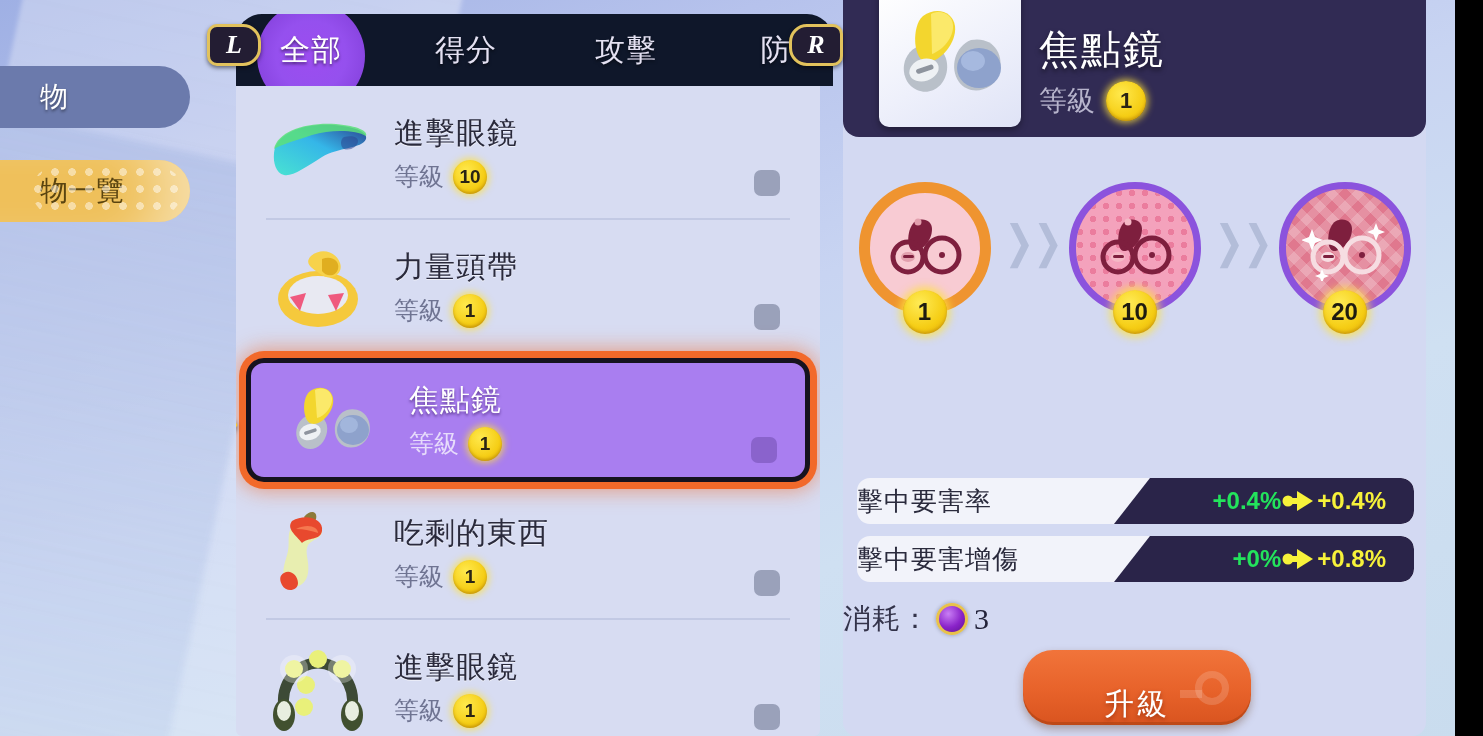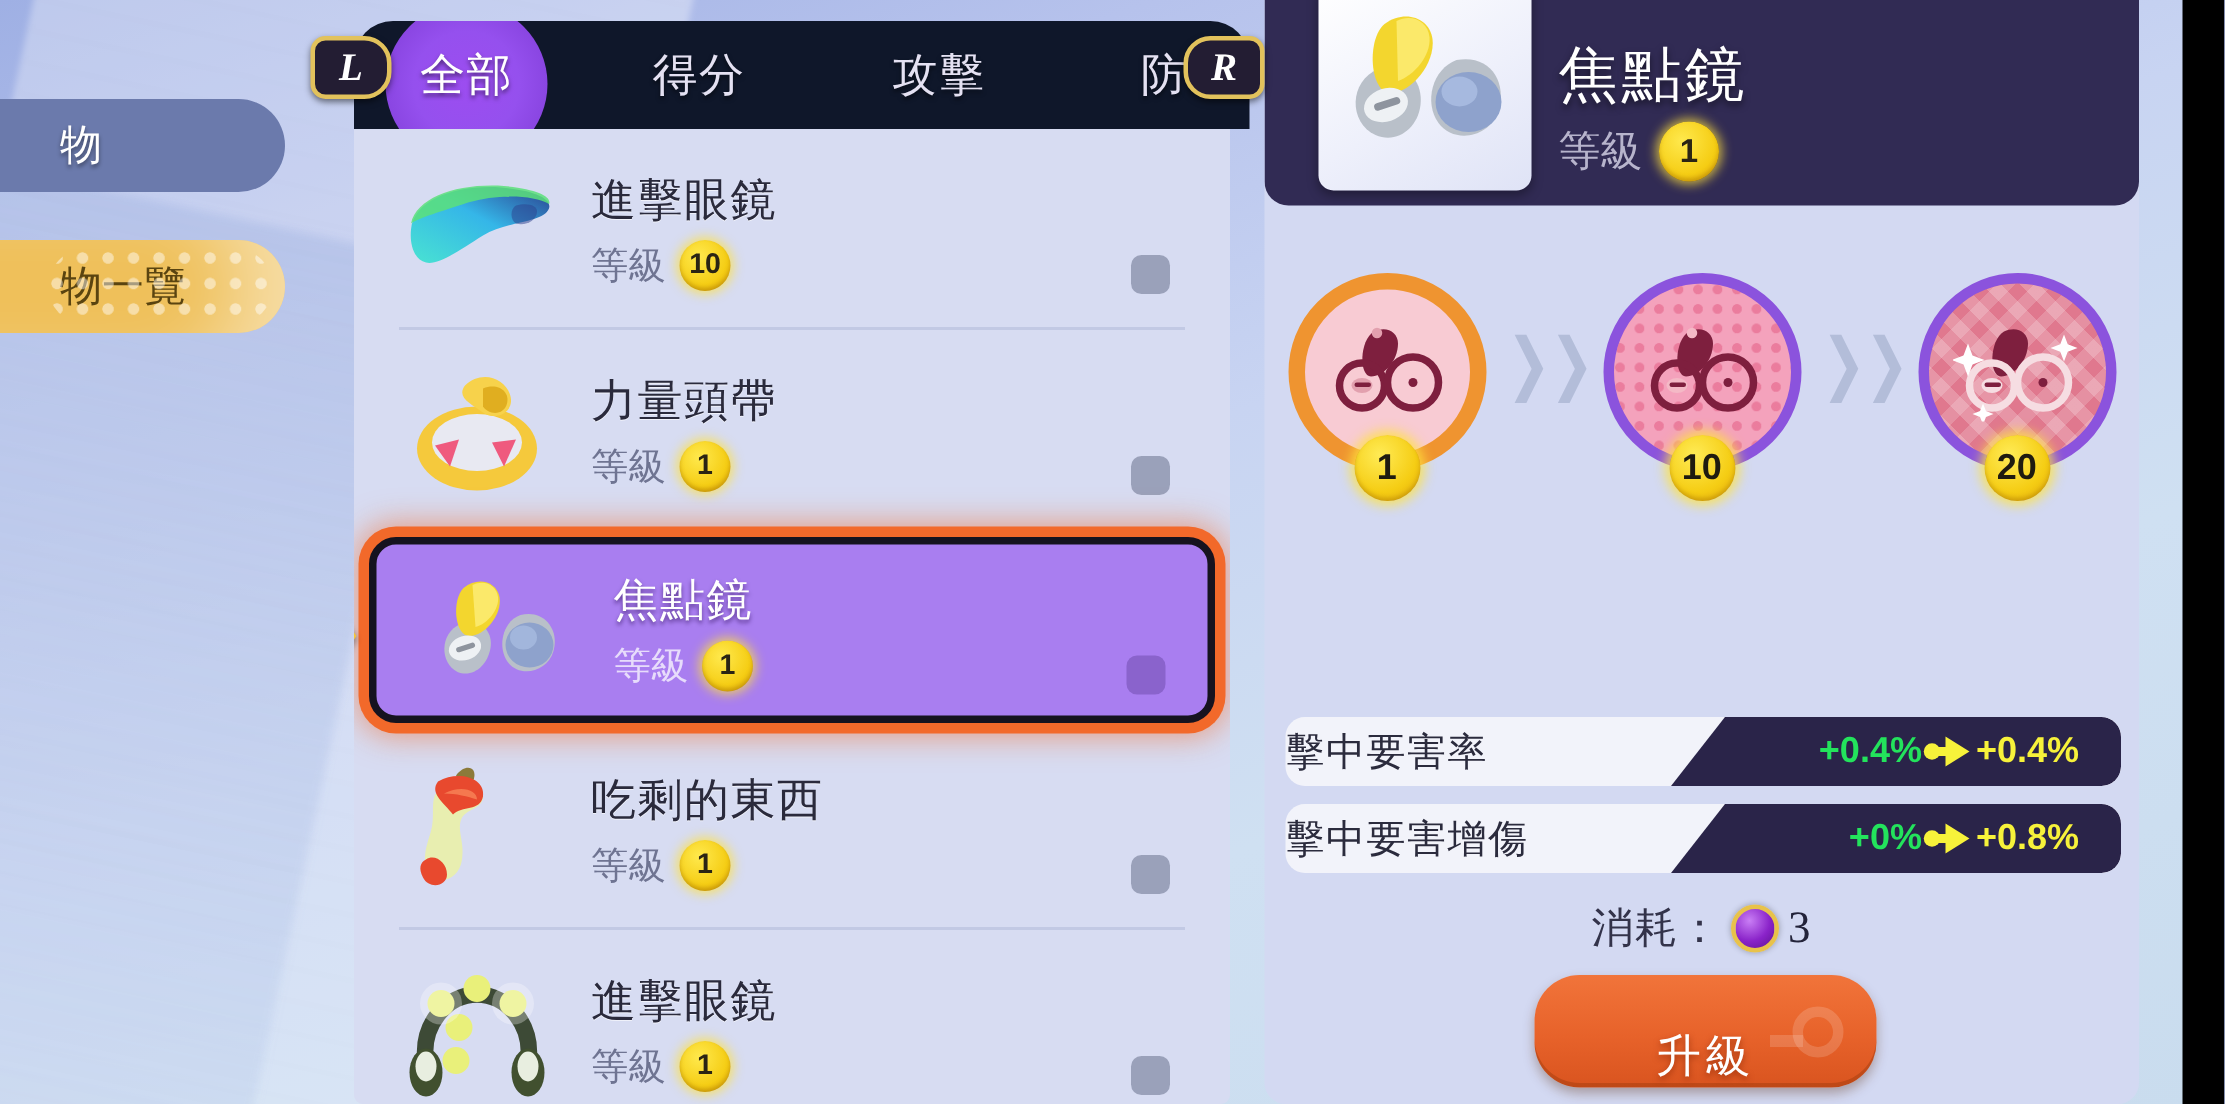--- a/index.html
+++ b/index.html
@@ -299,21 +299,21 @@
     padding-right:28px; 
     z-index:2;
   }
   .stat-from { font-size:24px; color:#23e35c; font-weight:bold; }
   .stat-to   { font-size:24px; color:#f7f23a; font-weight:bold; }
   .stat-arrow { display:flex; align-items:center; }
 
   
   #cost-line {
     position:absolute; left:0; top:600px; width:583px;
-    display:flex; align-items:center; justify-content:center; gap:6px;
+    display:flex; align-items:center; gap:6px;
     font-size:28px; color:#33334a;
     letter-spacing:1px;
   }
   .gem {
     width:32px; height:32px; border-radius:50%;
     background:radial-gradient(circle at 36% 30%,#c97ef5,#8a23c9 55%,#5d1290 100%);
     border:3px solid #e8c24a;
     display:inline-block;
     box-shadow:0 0 4px rgba(0,0,0,.3);
   }

